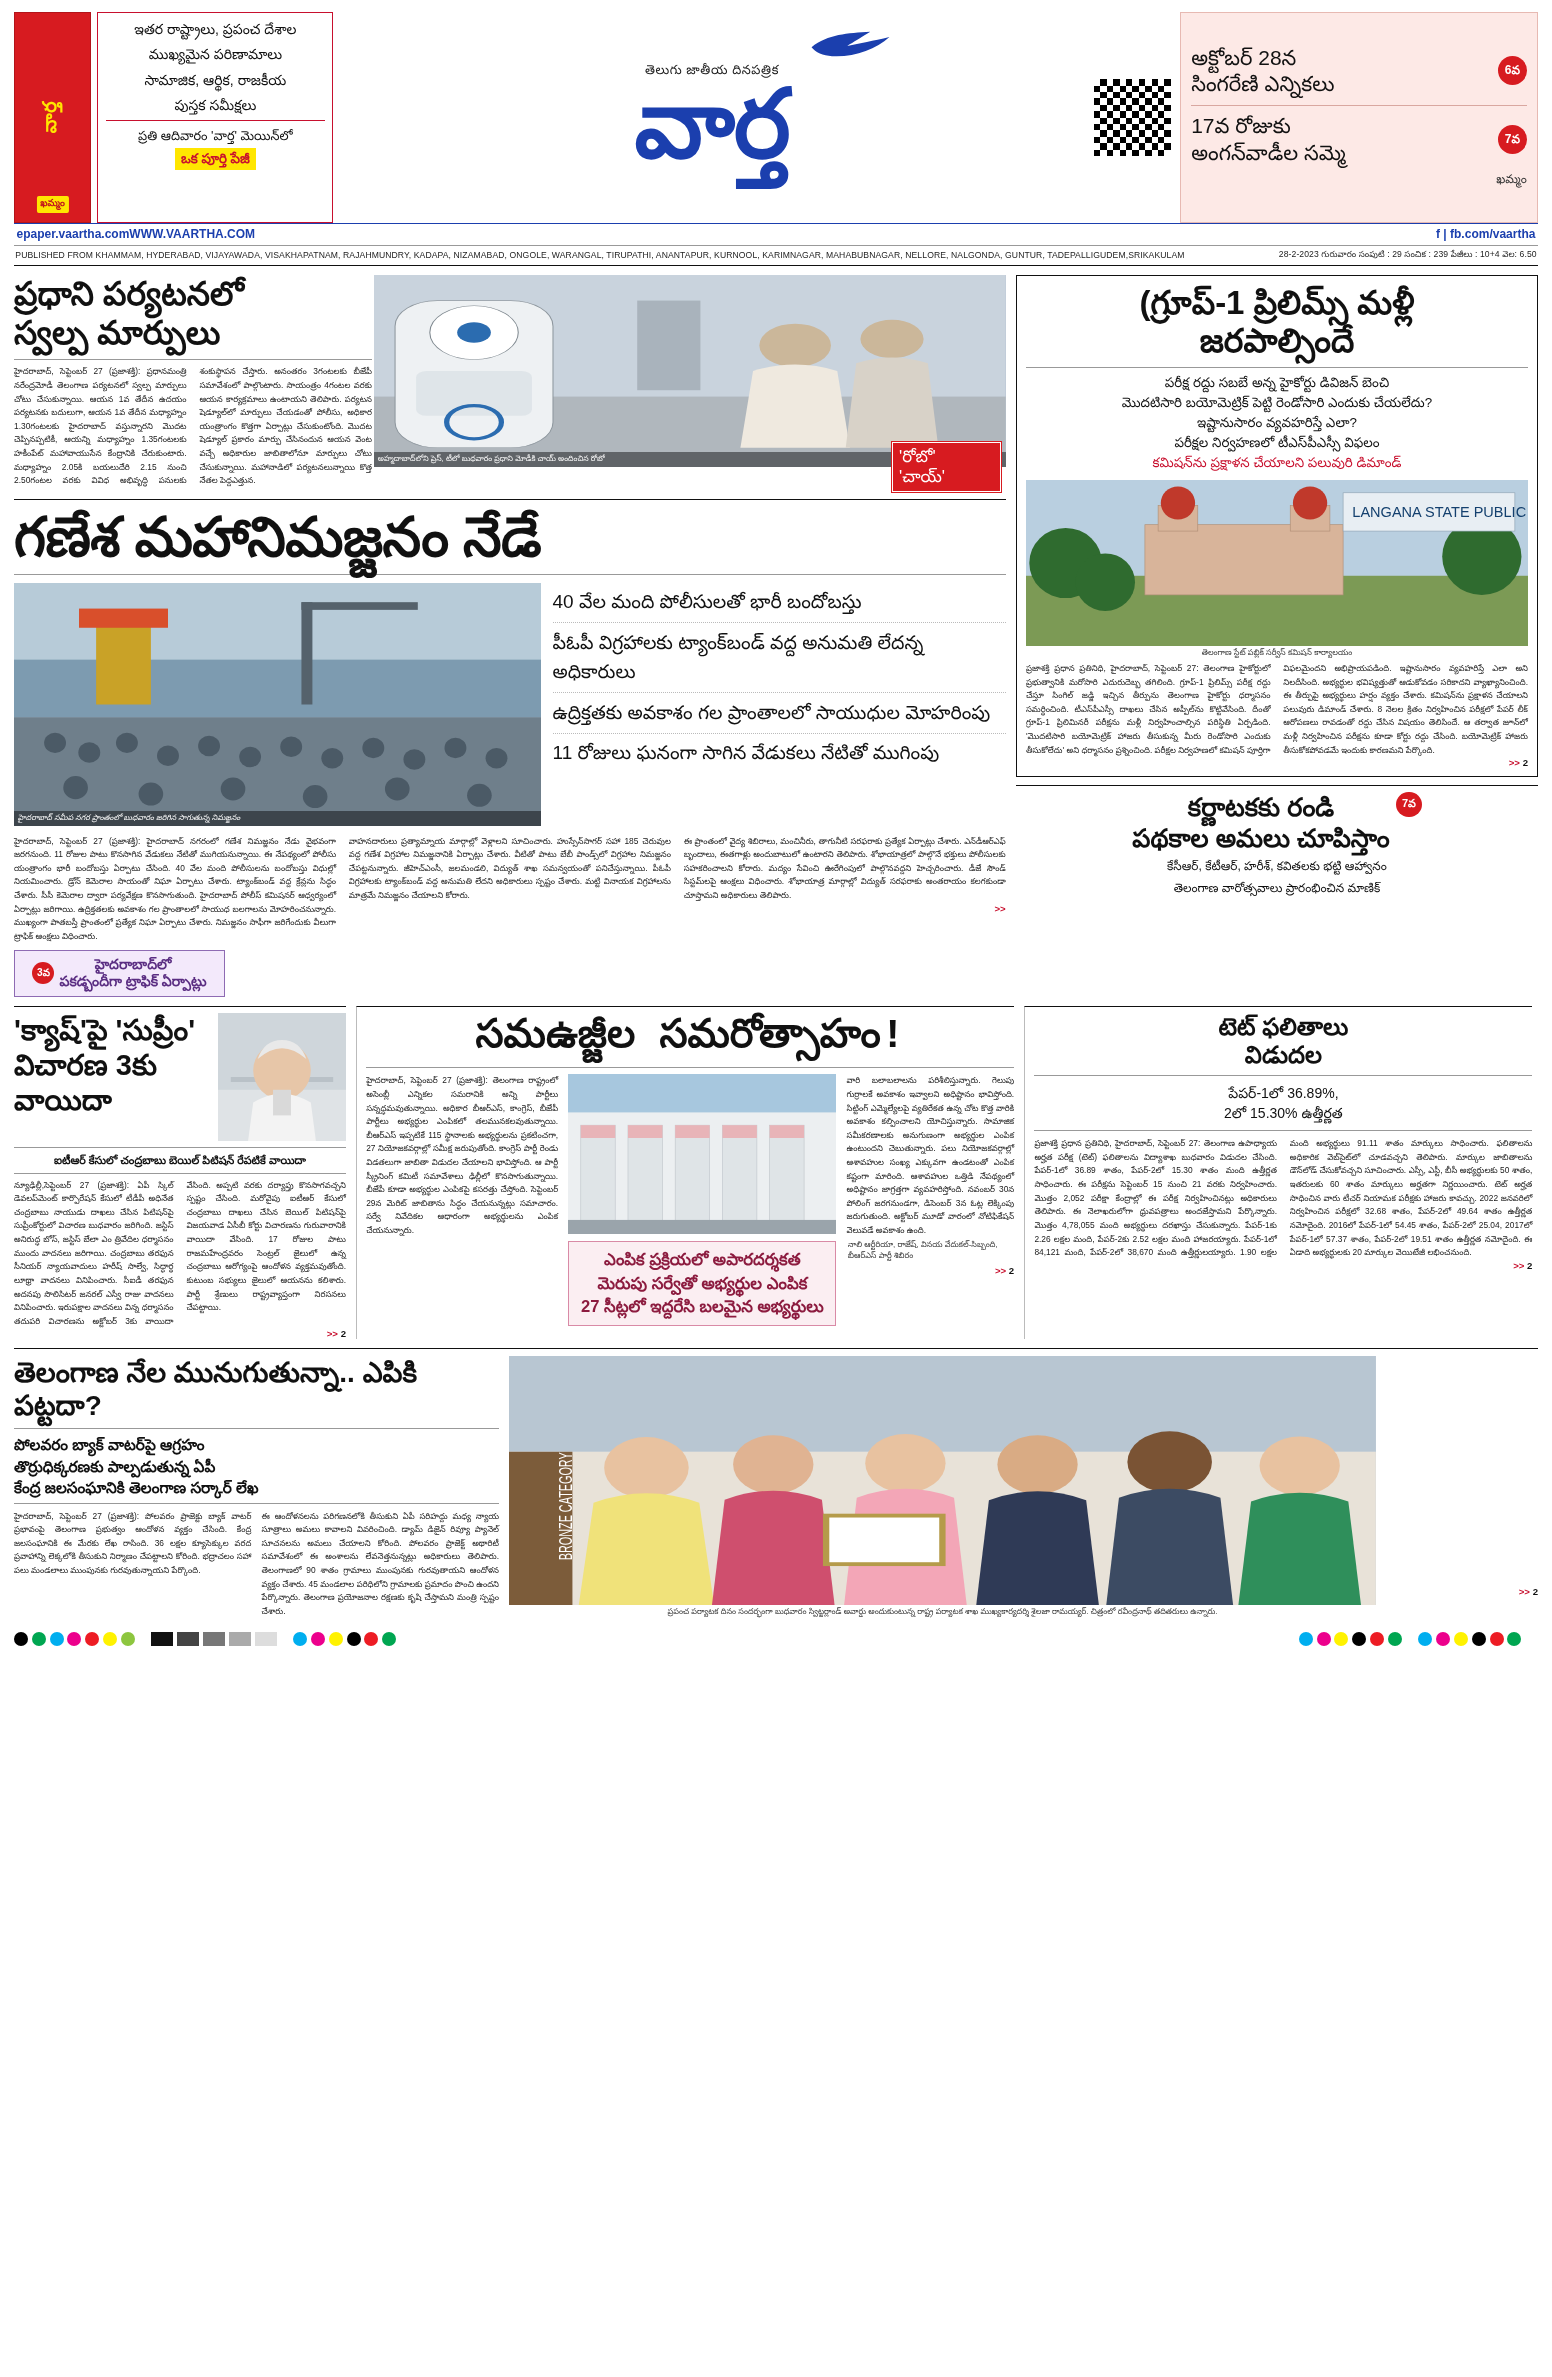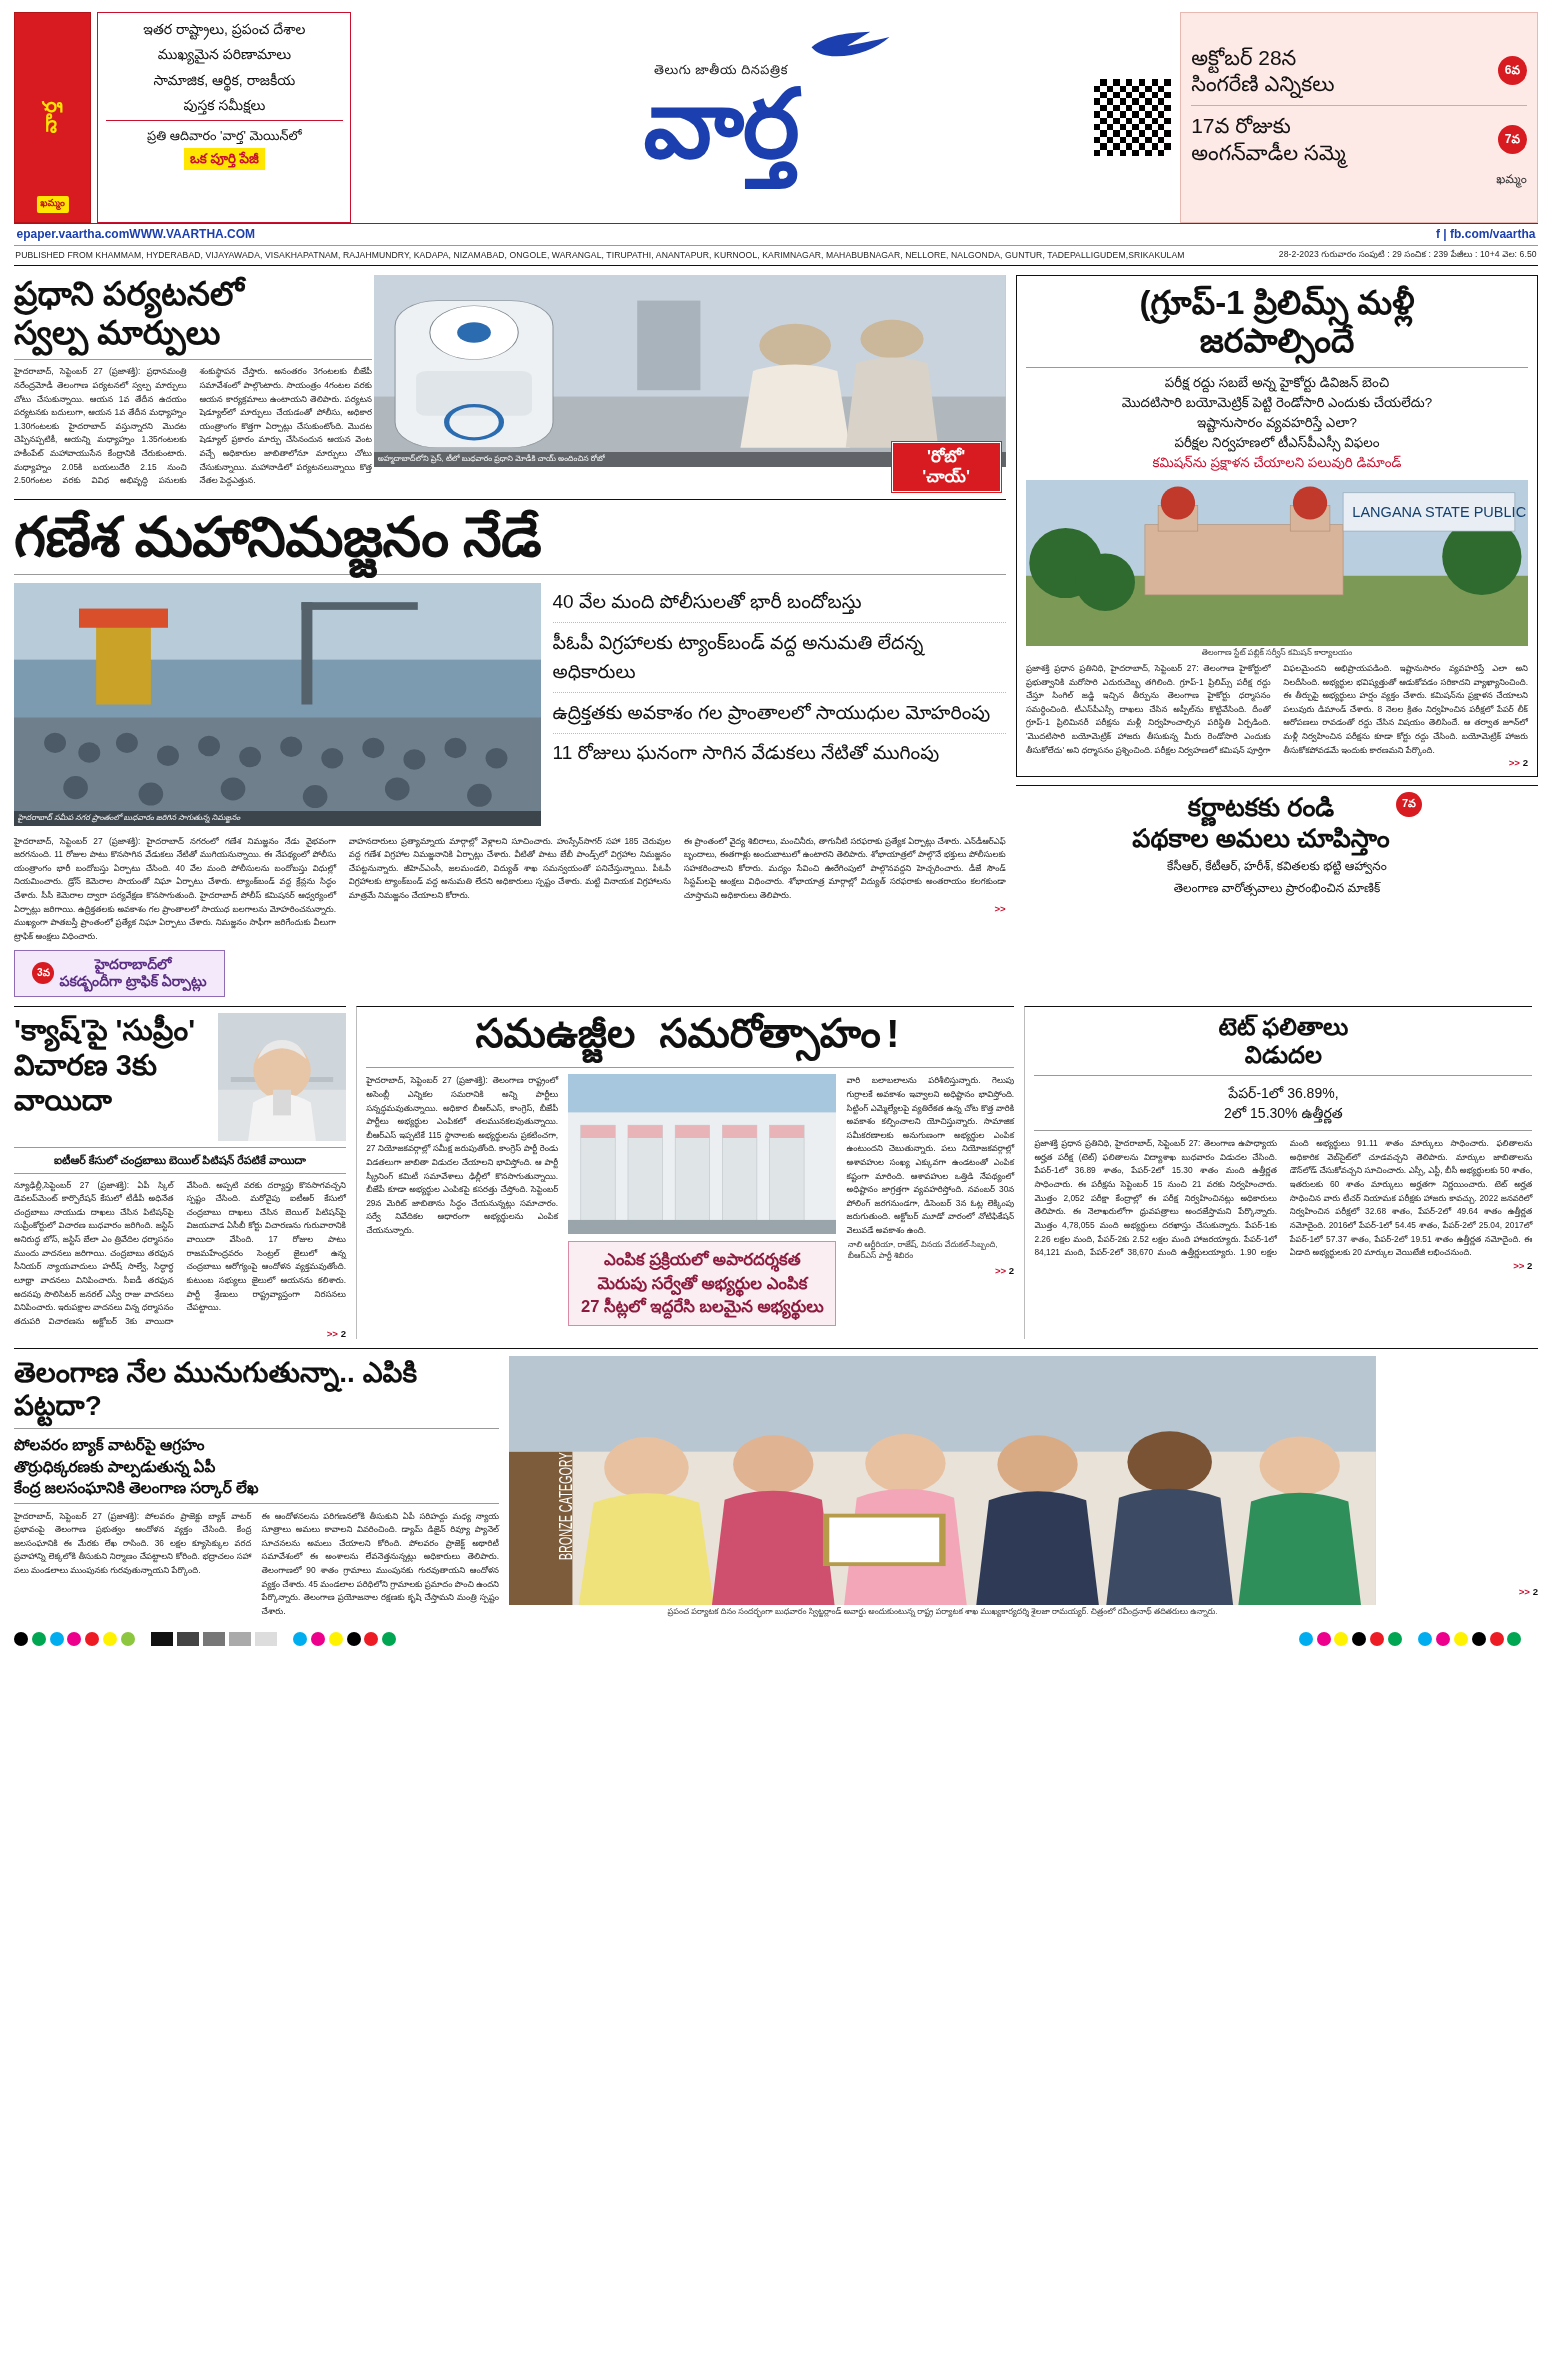--- a/index.html
+++ b/index.html
@@ -42,21 +42,21 @@
     font-weight: bold;
     letter-spacing: 0.6px;
   }
   .mh-left .vert2 {
     position:absolute;
     bottom: 9px; left:50%; transform: translateX(-50%);
     background:#ffe600; color:#c1121f; font-weight:bold;
     font-size: 9.6px; padding:1.3px 3.8px; border-radius:1.9px;
   }
   .mh-promo {
-    width: 254px;
+    width: 236px;
     border: 1.3px solid #c8102e;
     padding: 6.4px 7.7px;
     font-size: 14px;
     line-height: 1.45;
     color: #111;
     text-align: center;
     background: #fff;
   }
   .mh-promo .line { margin-bottom: 5.1px; }
   .mh-promo .box {
@@ -175,22 +175,22 @@
 
   .more { text-align:right; font-size:9.6px; font-weight:bold; color:#111; }
   .more .arr { color:#c8102e; font-weight:bold; }
 
   
   .top-story { display:flex; gap:2px; }
   .ts-text { width: 358px; }
   .ts-photo { flex:1; }
 
   .redbox {
-    background:#d71b20; color:#fff; font-weight:bold;
-    font-size: 16.6px; text-align:center; padding:3.8px 6.4px; line-height:1.2;
+    background:#d71b20; color:#fff; font-weight:normal;
+    font-size: 16.6px; text-align:left; padding:3.8px 6.4px; line-height:1.2;
     border:1.9px solid #fff; outline:1.3px solid #d71b20;
   }
 
   
   .ganesh-head { font-size: 55px; line-height:1.08; letter-spacing:-0.6px; }
   .bullets { font-size: 19px; line-height: 1.5; color:#111; }
   .bullets div { border-bottom: 0.6px dotted #bbb; padding: 5.7px 0; }
   .twocol { column-count: 2; column-gap: 12.8px; }
 
   .pill {

